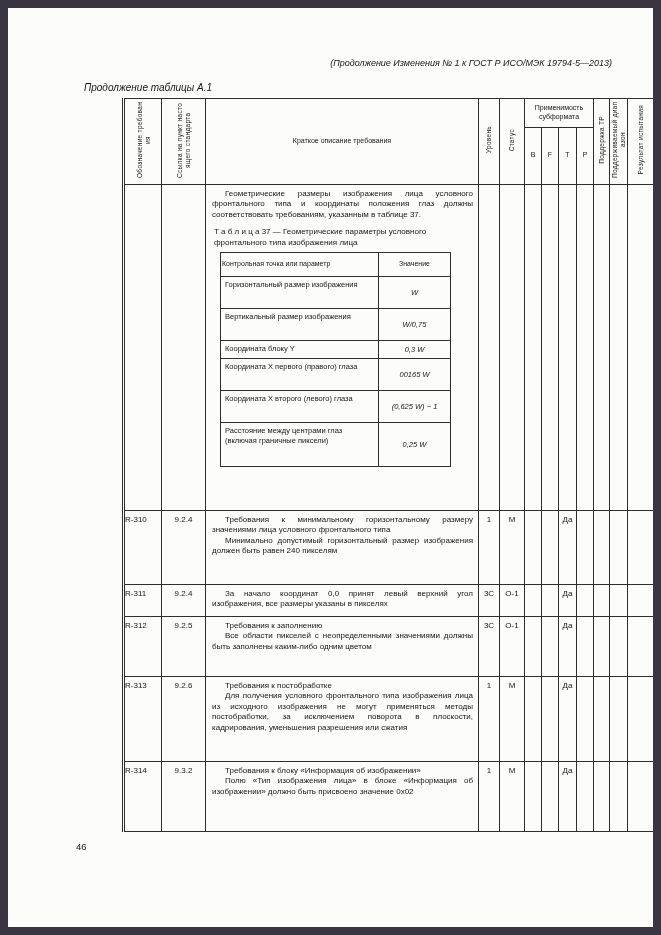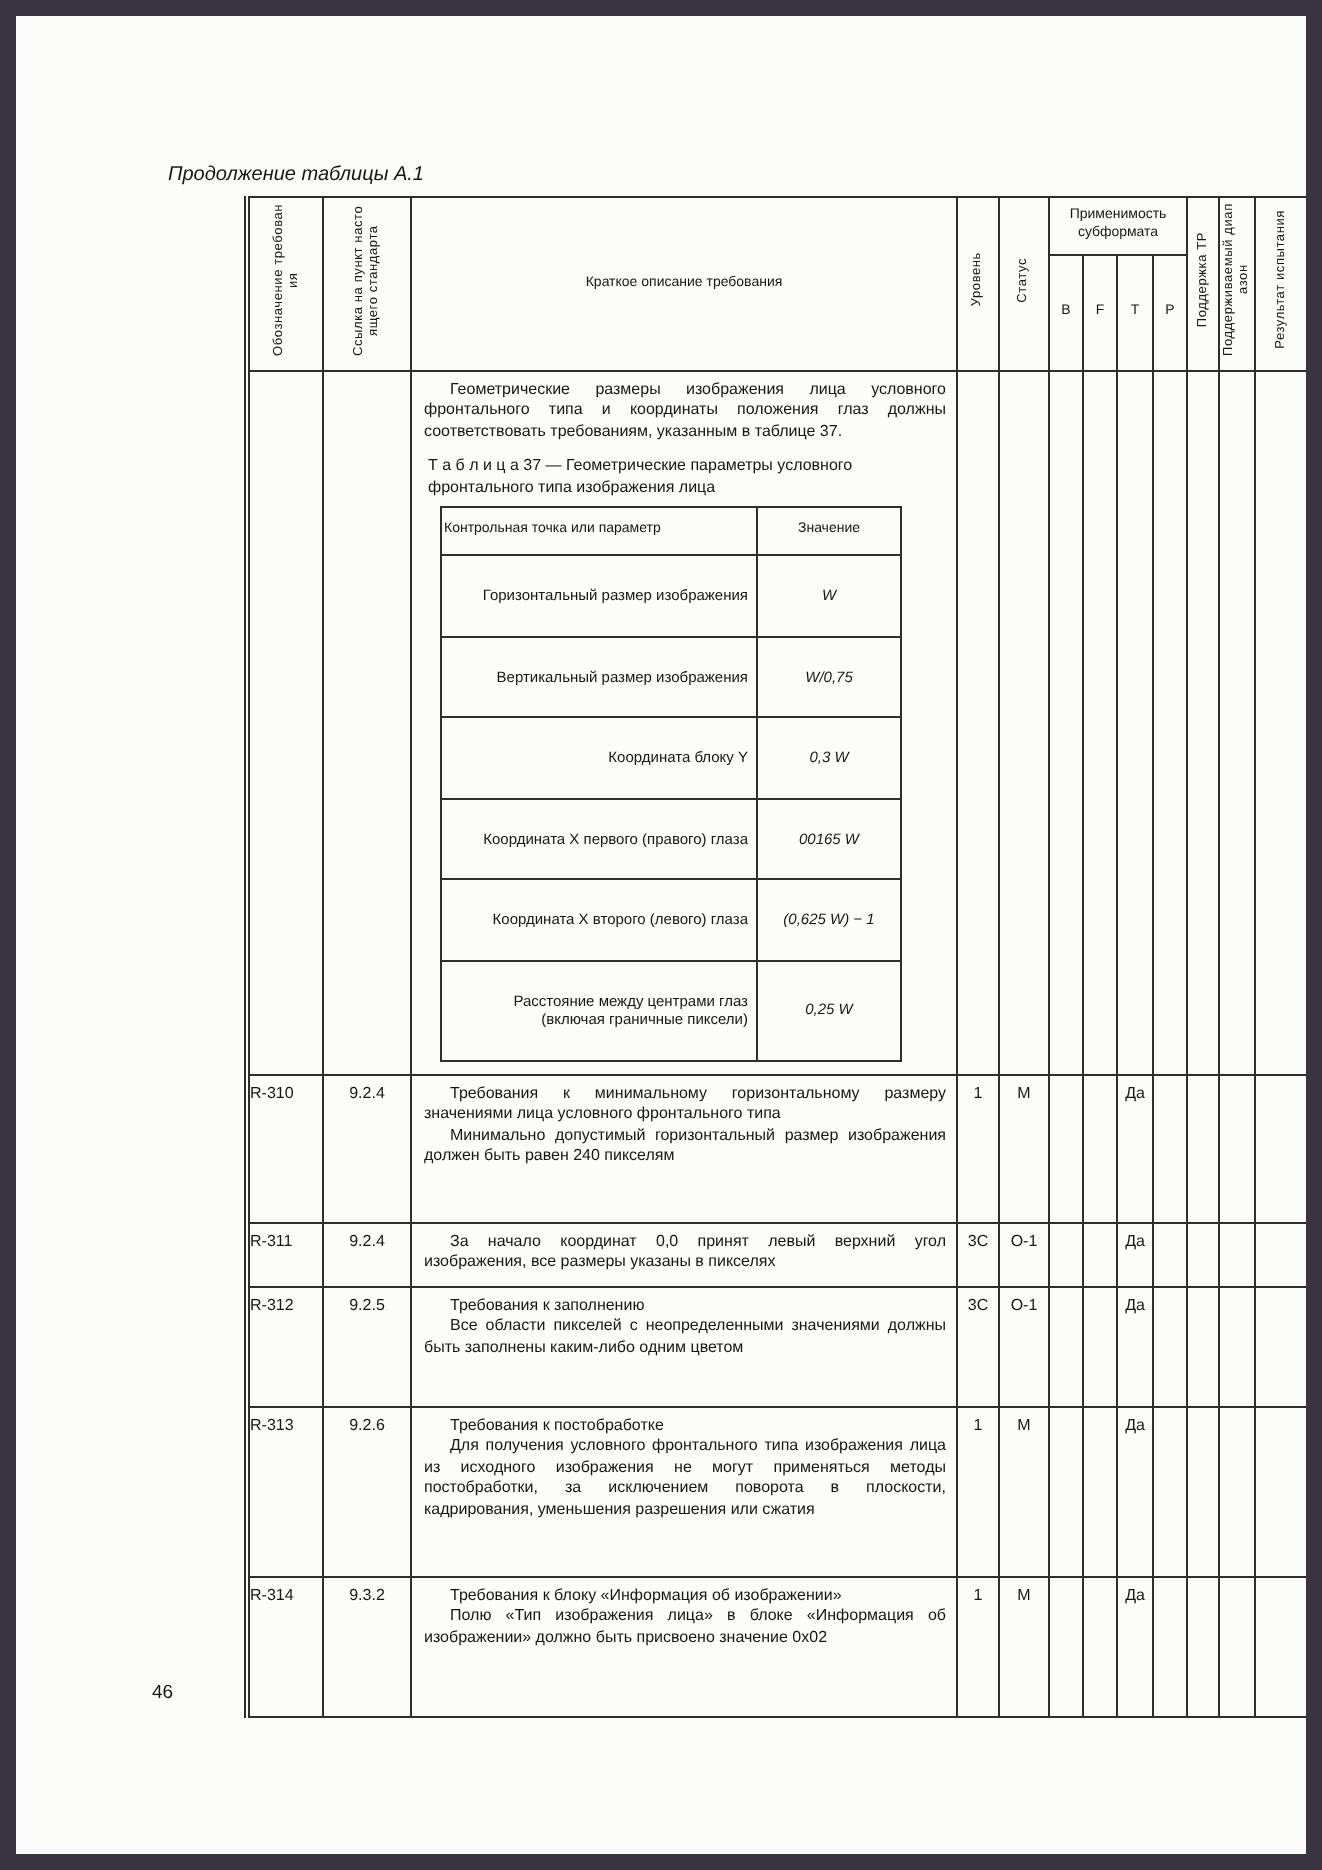--- a/index.html
+++ b/index.html
@@ -96,40 +96,41 @@
   table.inner th, table.inner td {
     border: 1px solid #2e2e2e;
     font-size: 7.5px;
     line-height: 9.5px;
     font-weight: normal;
     vertical-align: middle;
   }
   table.inner th { padding: 4px 3px; }
   table.inner th.param-h { text-align: left; }
   table.inner td.param {
-    text-align: right;
-    padding: 15px 4px;
+    text-align: left;
+    padding: 3px 4px;
     vertical-align: top;
   }
   table.inner td.val {
     text-align: center;
     font-style: italic;
     padding: 3px 2px;
   }
   .page-number {
     position: absolute;
     left: 68px; top: 833px;
     font-size: 9.5px;
   }
 </style>
 </head>
 <body>
 
 <div class="page">
 
+  <div class="doc-header">(Продолжение Изменения № 1 к ГОСТ Р ИСО/МЭК 19794-5—2013)</div>
   <div class="table-caption">Продолжение таблицы А.1</div>
 
   <table class="main">
     <colgroup>
       <col style="width:38px">
         <col style="width:44px">
         <col style="width:273px">
       <col style="width:21px">
         <col style="width:25px">
       <col style="width:17px">

